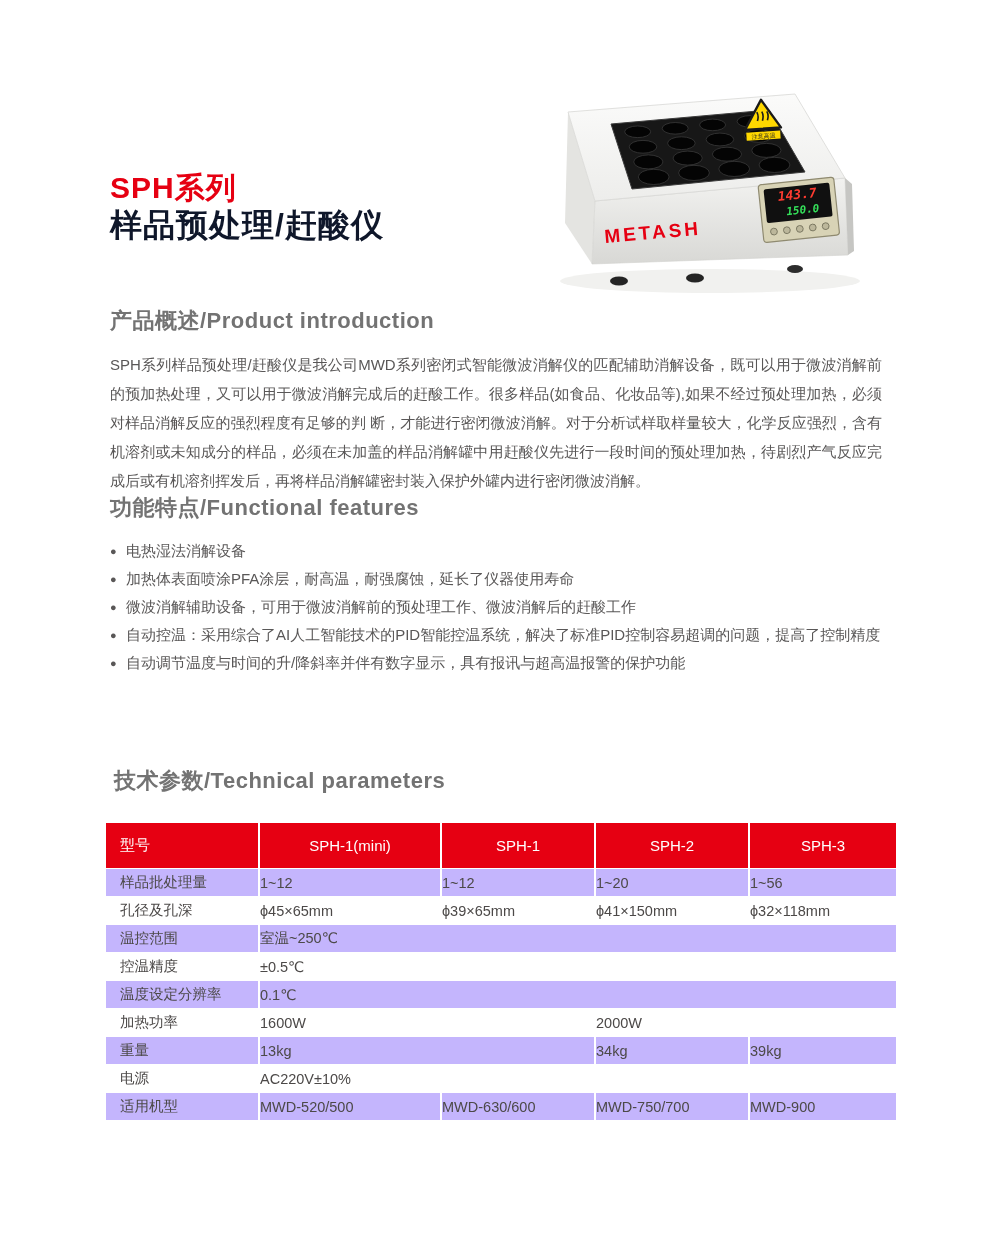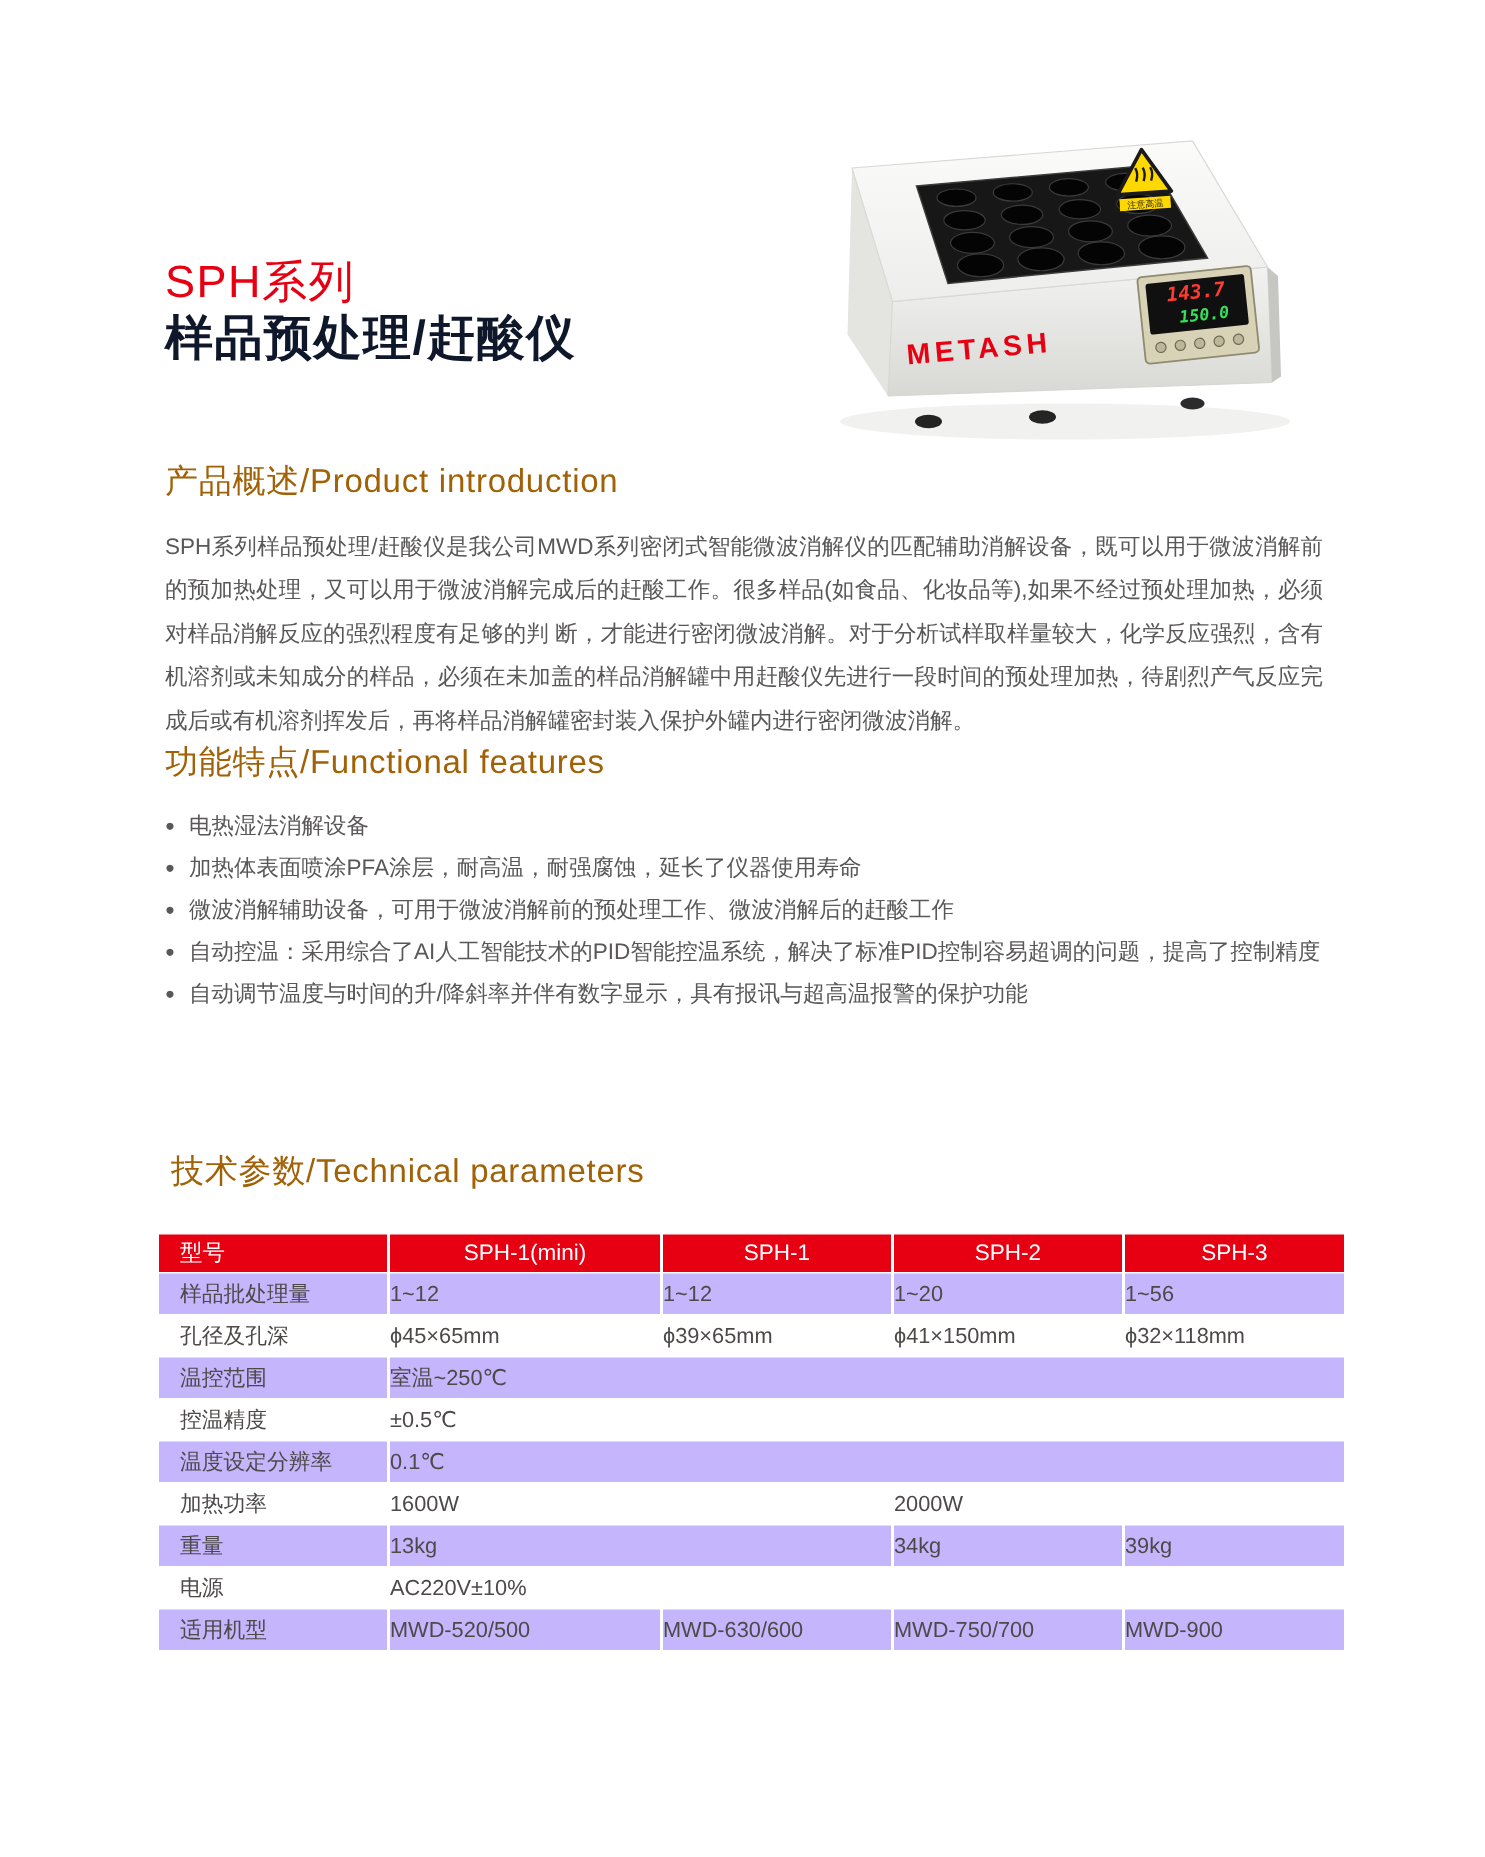--- a/index.html
+++ b/index.html
@@ -1,40 +1,40 @@
 <!DOCTYPE html>
 <html><head>
 <meta charset="utf-8">
 <style>
   * { margin:0; padding:0; box-sizing:border-box; }
   html,body { background:#ffffff; }
   body { font-family:"Liberation Sans","DejaVu Sans",sans-serif; }
   .page { position:relative; width:990px; height:1238px; background:#ffffff; overflow:hidden; }
 
   
-  .series-title { position:absolute; left:110px; top:168px; font-size:30px; font-weight:normal; color:#e60012; letter-spacing:1px; }
+  .series-title { position:absolute; left:110px; top:168px; font-size:30px; font-weight:bold; color:#e60012; letter-spacing:1px; }
   .product-title { position:absolute; left:110px; top:204px; font-size:32px; font-weight:bold; color:#0f172a; letter-spacing:1px; }
   .device-figure { position:absolute; left:545px; top:83px; width:410px; height:218px; }
 
   
-  .section-heading { font-size:22px; font-weight:normal; color:#a16207; letter-spacing:.5px; }
+  .section-heading { font-size:22px; font-weight:bold; color:#737373; letter-spacing:.5px; }
   .intro-section { position:absolute; left:110px; top:306px; width:772px; }
   .intro-body { margin-top:14px; font-size:15px; line-height:29px; color:#595757; text-align:justify; }
 
   .features-section { position:absolute; left:110px; top:493px; width:800px; }
   .features-list { margin-top:20px; list-style:none; }
   .features-list li { position:relative; padding-left:16px; margin-bottom:13px; font-size:15px; line-height:15px; color:#595757; }
   .features-list li::before { content:"●"; position:absolute; left:0; top:1px; font-size:11px; color:#595757; }
 
   .specs-section { position:absolute; left:104px; top:766px; width:790px; }
   .specs-section .section-heading { margin-left:10px; }
 
   
   table.spec-table { margin-top:26px; width:782px; border-collapse:separate; border-spacing:2px 1px; table-layout:fixed; }
-  .spec-table th { background:#e60012; color:#ffffff; font-weight:normal; font-size:15px; height:25px; text-align:center; }
+  .spec-table th { background:#e60012; color:#ffffff; font-weight:normal; font-size:15px; height:45px; text-align:center; }
   .spec-table th.label-col { text-align:left; padding-left:14px; }
   .spec-table td { font-size:14.5px; color:#4c4948; height:27px; text-align:left; background:#ffffff; }
   .spec-table td.label-col { text-align:left; padding-left:14px; }
   .spec-table tr.alt td { background:#c4b5fd; }
 
   svg text { font-family:"Liberation Sans","DejaVu Sans",sans-serif; }
   .seg { font-family:"DejaVu Sans Mono","Liberation Mono",monospace; font-style:italic; font-weight:bold; }
 </style>
 </head>
 <body>

